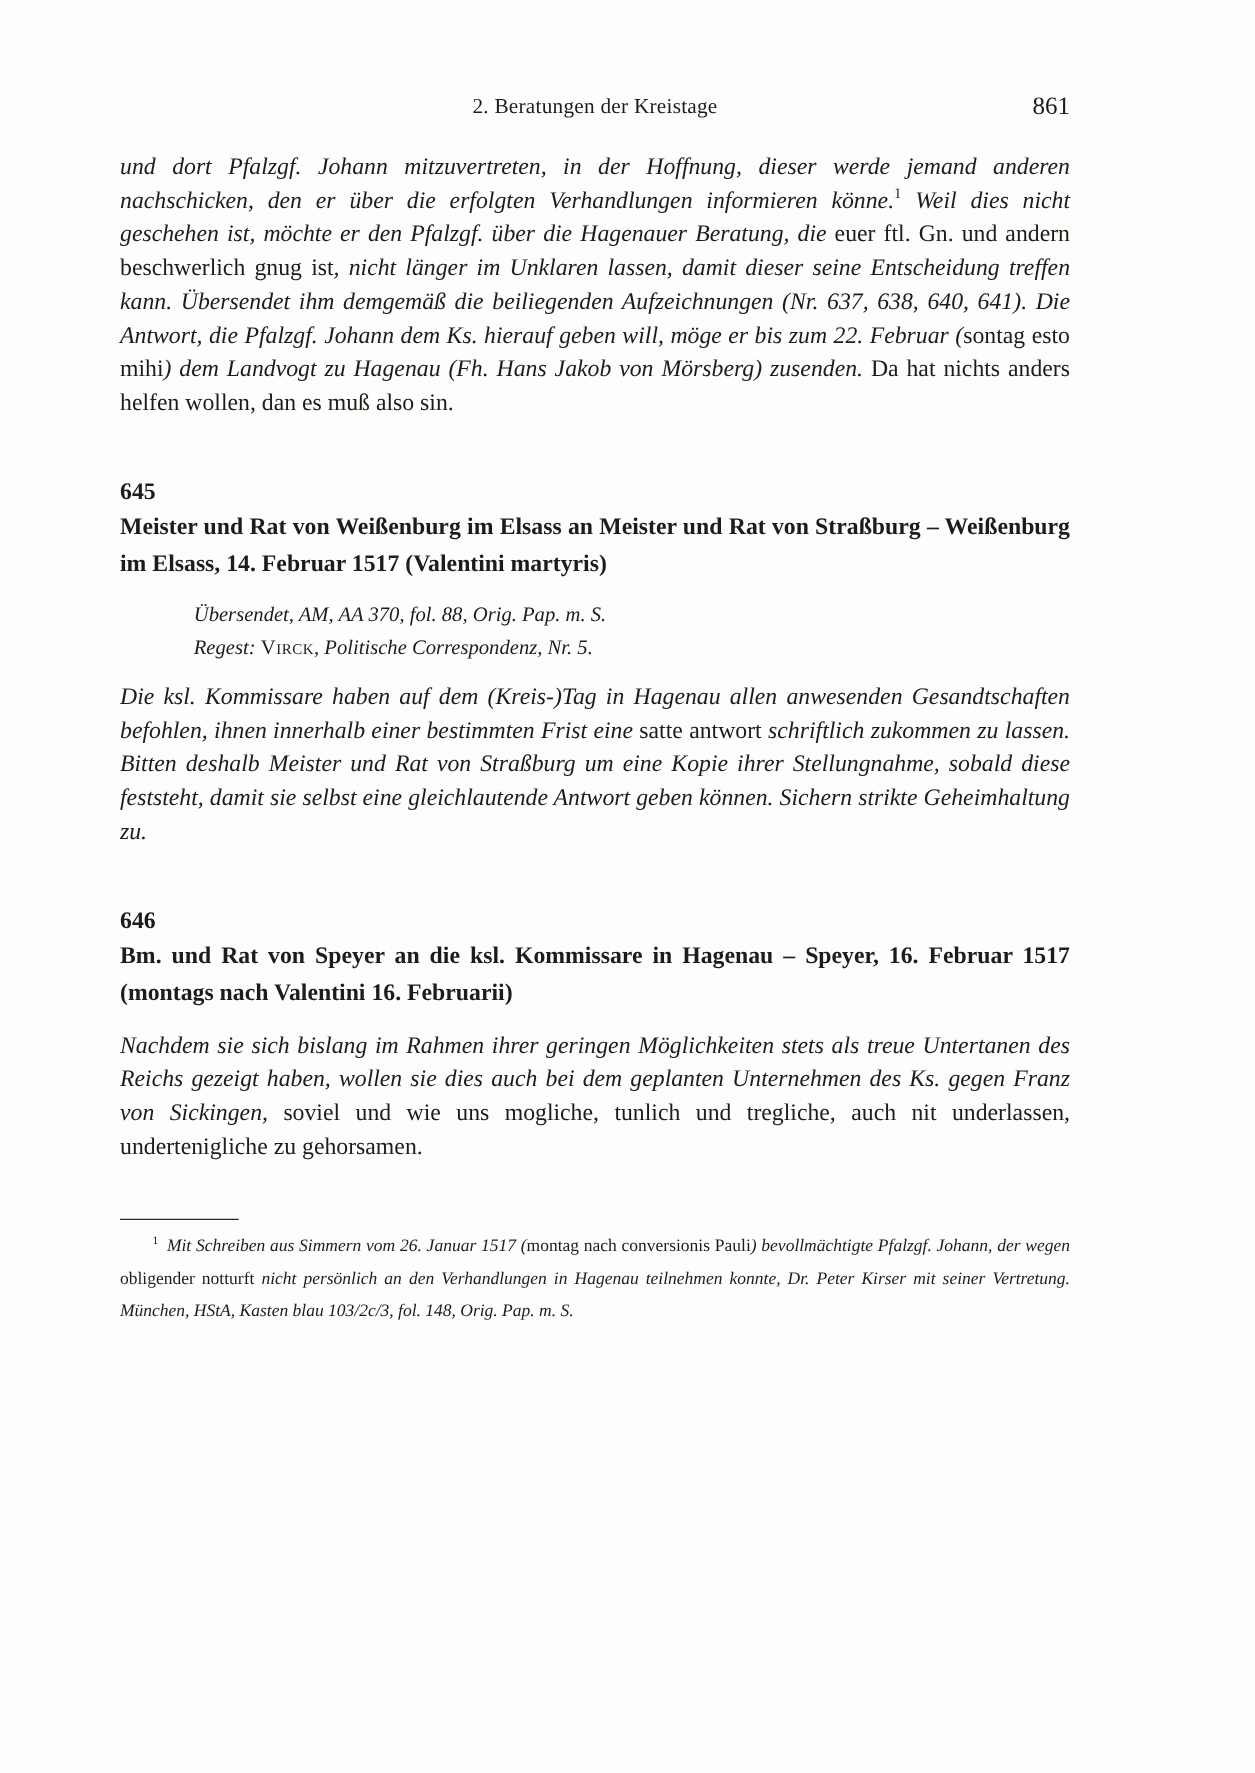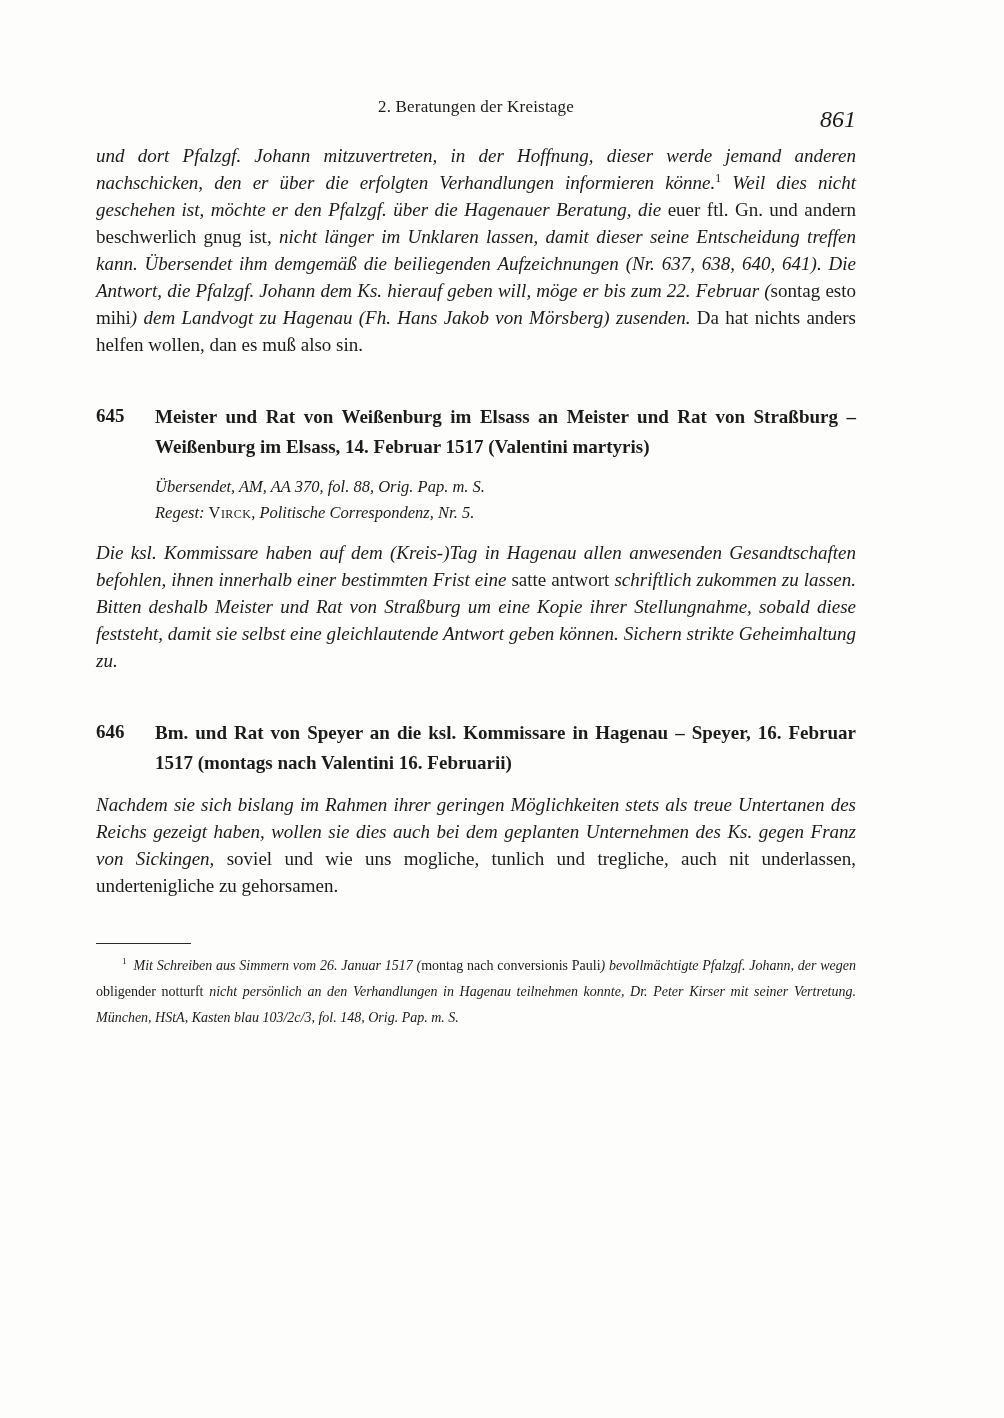--- a/index.html
+++ b/index.html
@@ -5,55 +5,55 @@
   html, body { margin: 0; padding: 0; background: #e9e9e7; }
   .page {
     position: relative;
     width: 1004px;
     height: 1418px;
     margin: 0 auto;
     background: #fdfdfb;
     color: #1c1c1a;
     font-family: "Liberation Serif", "DejaVu Serif", serif;
     box-sizing: border-box;
-    padding: 96px 148px 0 96px;
+    padding: 74px 148px 0 96px;
     overflow: hidden;
   }
   .page-header {
     position: relative;
     height: 22px;
     margin-bottom: 24px;
   }
   .running-title {
     text-align: center;
     font-size: 17px;
     line-height: 22px;
     letter-spacing: 0.2px;
   }
   .page-number {
     position: absolute;
     right: 0;
-    top: 12px;
-    font-size: 24px;
+    top: 0;
+    font-size: 20px;
     line-height: 22px;
-    font-style: italic;
   }
   .intro-paragraph,
   .entry-summary {
     margin: 0;
     font-size: 19px;
     line-height: 27px;
     text-align: justify;
   }
   .entry { margin-top: 44px; }
   .entry-heading {
     display: flex;
     font-weight: bold;
     font-size: 19px;
     line-height: 27px;
+    flex-direction: column;
   }
   .entry-number {
     flex: none;
     width: 59px;
   }
   .entry-title {
     flex: 1;
     margin: 0;
     font-size: 19px;
     font-weight: bold;

